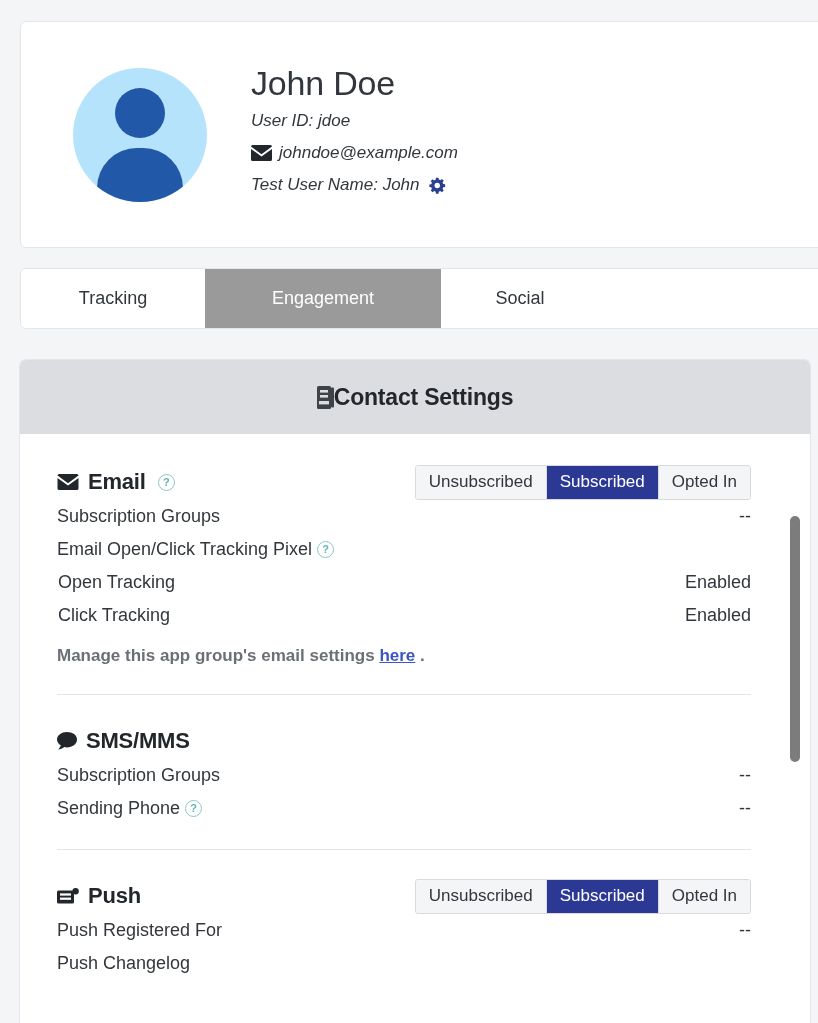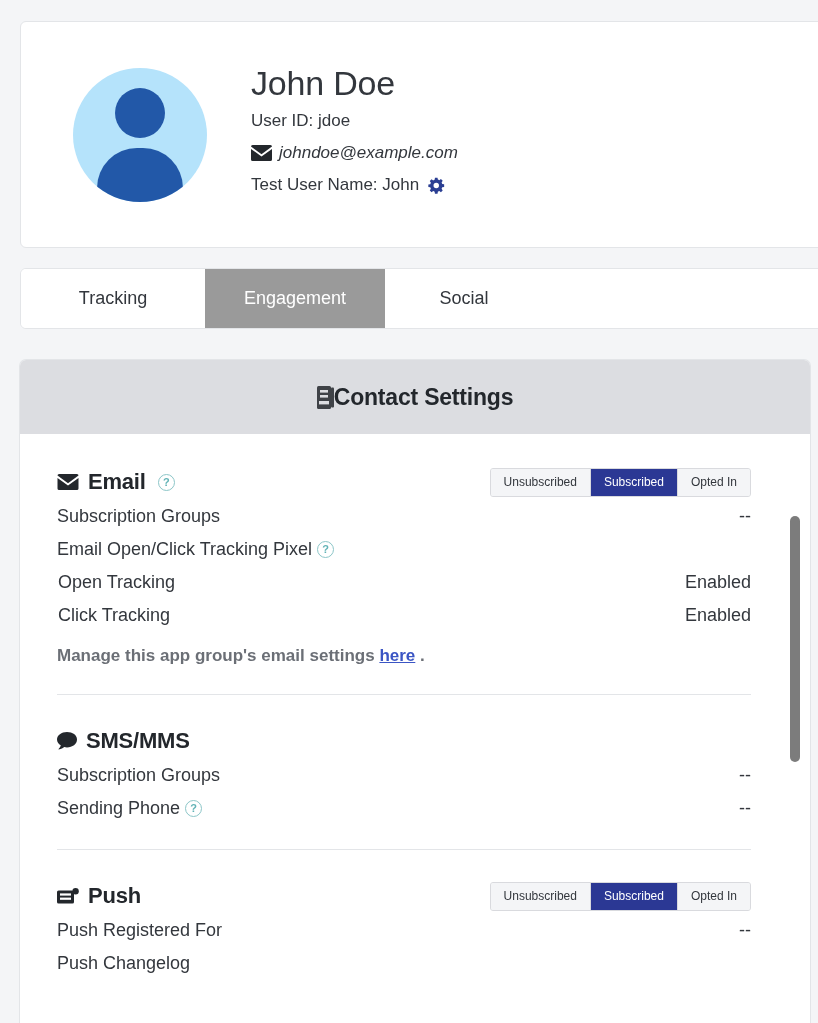--- a/index.html
+++ b/index.html
@@ -77,20 +77,21 @@
     line-height: 1.22;
   }
 
   .profile-line {
     font-size: 17px;
     color: #33373d;
     line-height: 1.9;
     display: flex;
     align-items: center;
     gap: 7px;
+    font-style: italic;
   }
   .profile-line.email { font-style: italic; }
 
   .mail-glyph { display: inline-flex; align-items: center; color: #23272c; }
   .gear-glyph { display: inline-flex; align-items: center; color: #2b3f93; margin-left: 2px; }
 
   
   .tab-bar {
     position: absolute;
     left: 20px;
@@ -113,21 +114,21 @@
     padding: 0 34px;
     cursor: pointer;
     background: #ffffff;
     white-space: nowrap;
   }
   .tab.active {
     background: #9a9a9a;
     color: #ffffff;
   }
   .tab.t-overview { width: 184px; }
-  .tab.t-engagement { width: 180px; }
+  .tab.t-engagement { width: 236px; }
   .tab.t-social { width: 158px; }
 
   
   .settings-panel {
     position: absolute;
     left: 20px;
     top: 360px;
     width: 790px;
     border-radius: 6px 6px 0 0;
     background: #ffffff;
@@ -201,21 +202,21 @@
 
   
   .segmented {
     display: inline-flex;
     border: 1px solid #d9dade;
     border-radius: 3px;
     overflow: hidden;
     background: #f4f5f7;
   }
   .seg {
-    font-size: 12px;
+    font-size: 17px;
     color: #33373d;
     padding: 6px 13px 7px;
     background: #f4f5f7;
     cursor: pointer;
     white-space: nowrap;
     border-right: 1px solid #d9dade;
   }
   .seg:last-child { border-right: none; }
   .seg.active {
     background: #2b3894;

